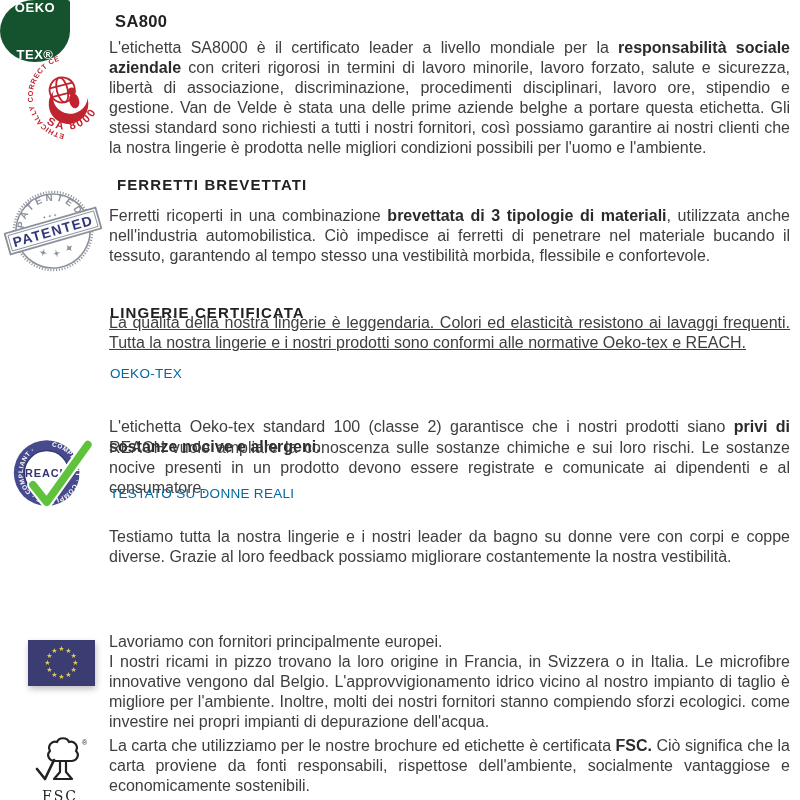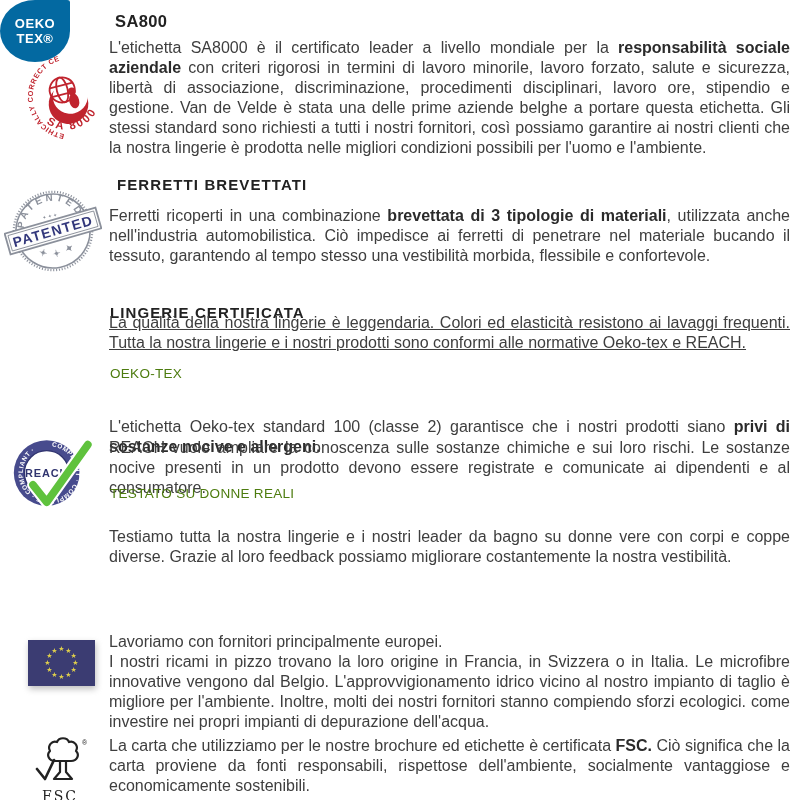--- a/index.html
+++ b/index.html
@@ -5,27 +5,27 @@
   * { margin:0; padding:0; box-sizing:border-box; }
   html,body { width:800px; height:800px; background:#ffffff; font-family:"Liberation Sans",sans-serif; }
   .page { position:relative; width:800px; height:800px; background:#ffffff; overflow:hidden; }
 
   .body-text { position:absolute; left:109px; width:681px; font-size:16px; line-height:20px;
                color:#3e3e3e; text-align:justify; }
   .body-text b { font-weight:700; color:#2b2b2b; }
 
   .h-main  { position:absolute; font-size:16.5px; font-weight:700; color:#222; letter-spacing:.4px; }
   .h-sub   { position:absolute; font-size:15px;   font-weight:700; color:#222; letter-spacing:1.1px; }
-  .h-label { position:absolute; font-size:13.5px; font-weight:400; color:#4d7c0f; letter-spacing:.3px; }
+  .h-label { position:absolute; font-size:13.5px; font-weight:400; color:#0369a1; letter-spacing:.3px; }
 
   .logo { position:absolute; }
 
-  .oeko-logo { left:24px; top:369px; width:70px; height:62px; background:#0369a1;
+  .oeko-logo { left:24px; top:369px; width:70px; height:62px; background:#14532d;
                border-radius:50% 4% 50% 50%;
-               display:flex; flex-direction:column; align-items:center; justify-content:center;
+               display:flex; flex-direction:column; align-items:center; justify-content:space-between;
                color:#fff; font-weight:700; font-size:13px; line-height:15px; letter-spacing:.5px; }
 
   .eu-flag-svg { filter: drop-shadow(1px 3px 3px rgba(110,110,110,.45)); }
 
   .fsc-wrap { left:32px; top:736px; width:56px; text-align:center; }
   .fsc-label { font-family:"DejaVu Serif", serif; font-size:14px; letter-spacing:2px; color:#222; }
 </style>
 </head>
 <body>
 

